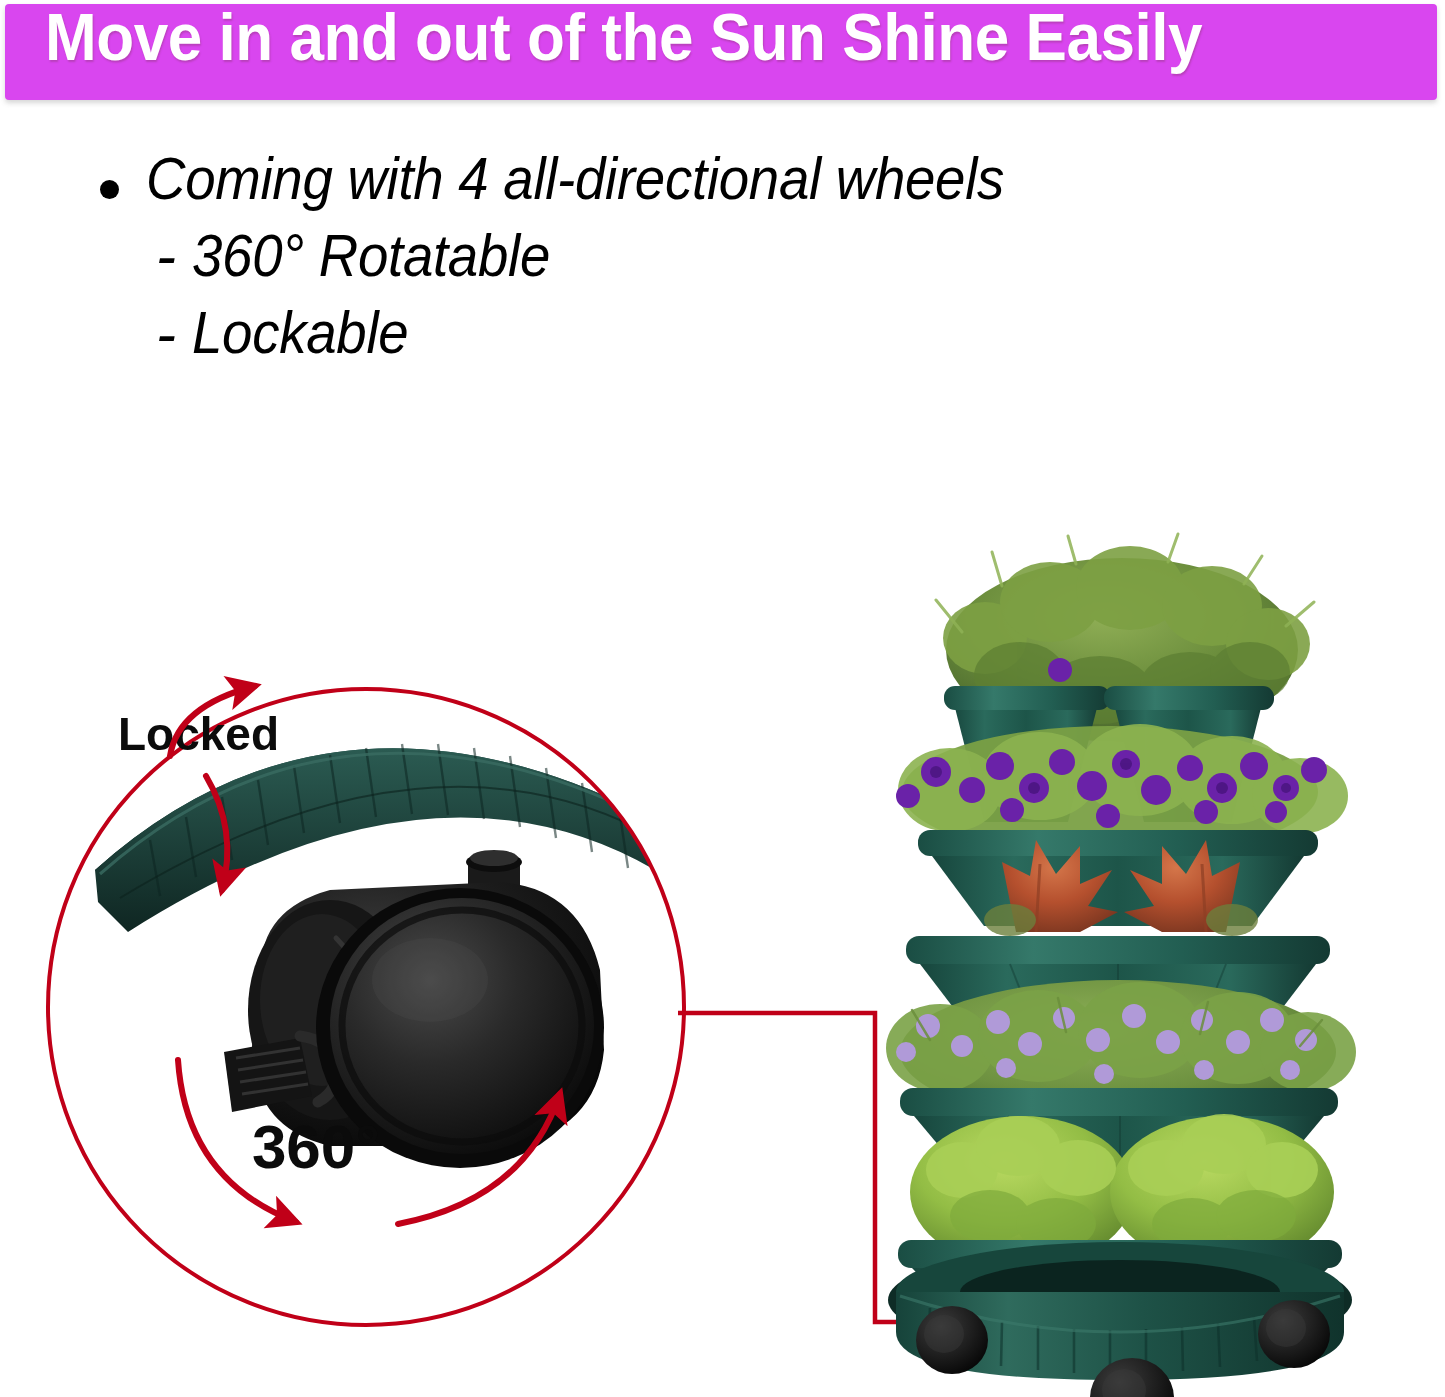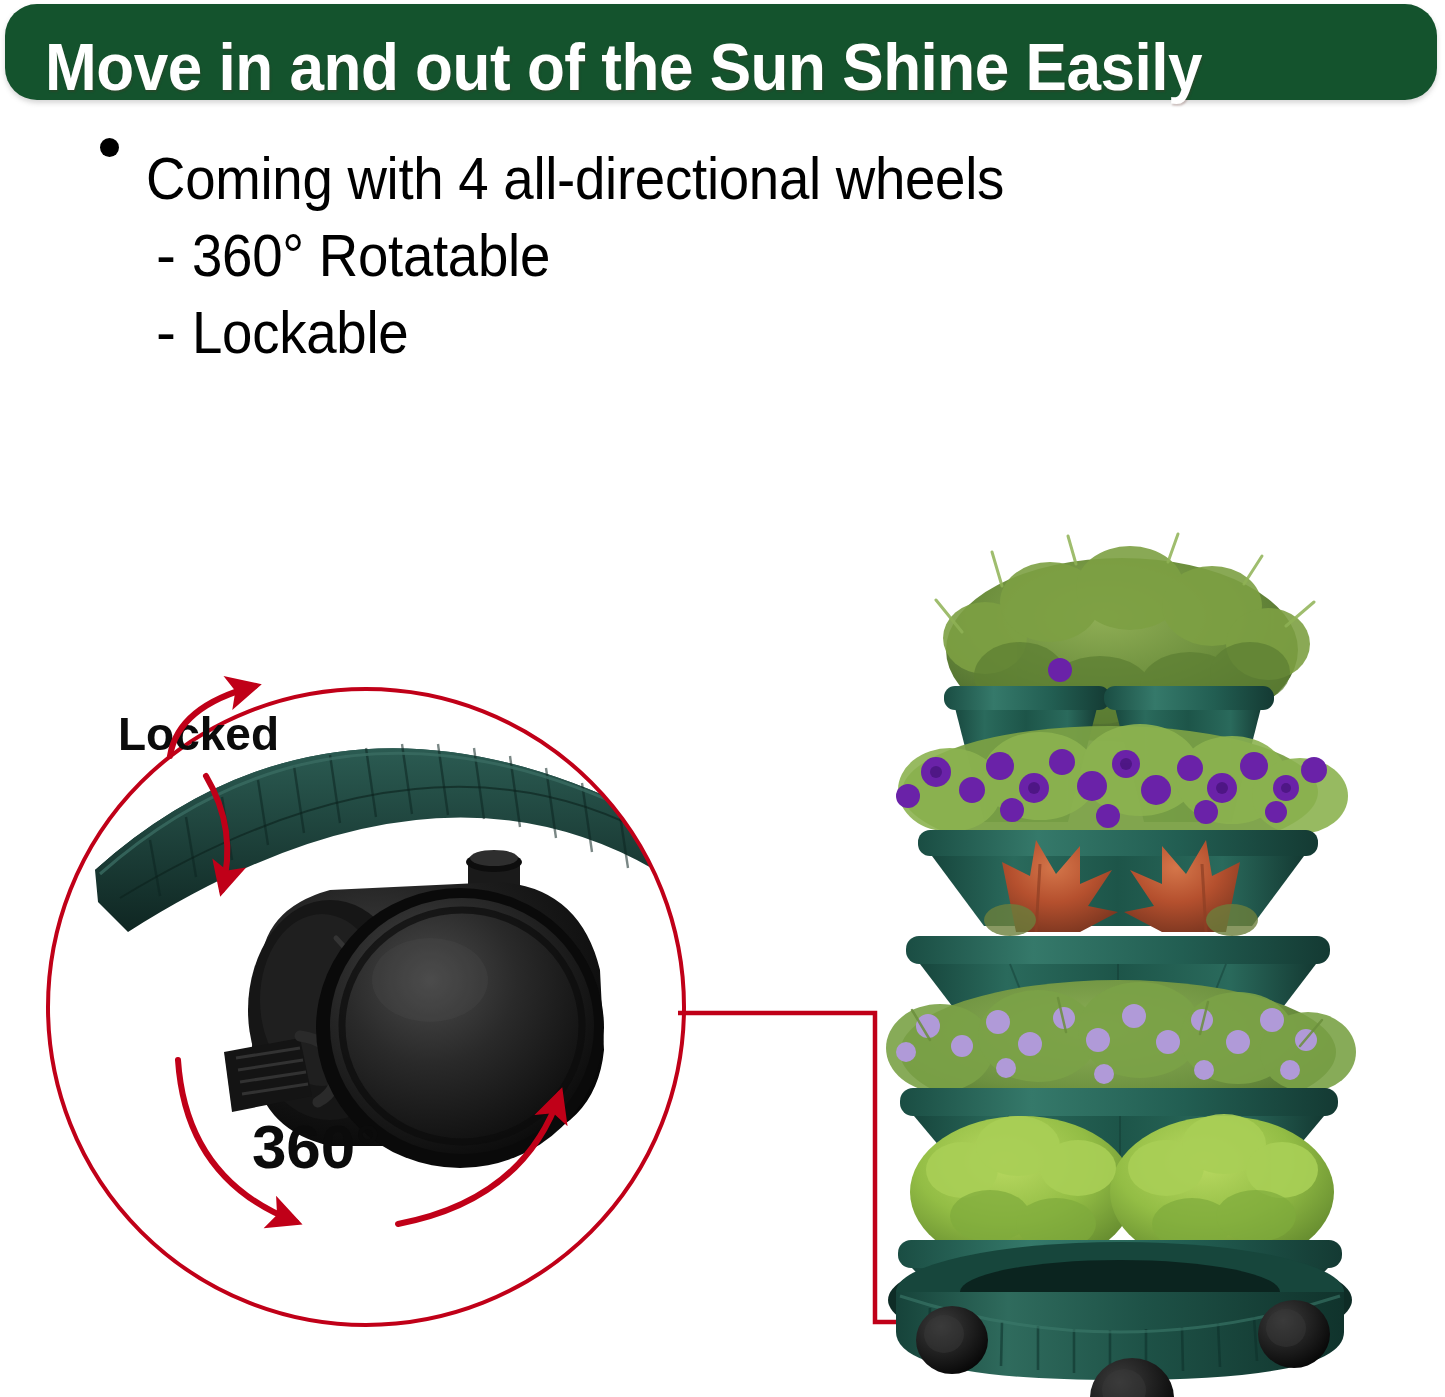--- a/index.html
+++ b/index.html
@@ -16,25 +16,25 @@
     color: #000000;
   }
 
   
   #header-banner {
     position: absolute;
     left: 5px;
     top: 4px;
     width: 1432px;
     height: 96px;
-    background: #14532d;
-    border-radius: 32px;
+    background: #d946ef;
+    border-radius: 4px;
     box-sizing: border-box;
     display: flex;
-    align-items: flex-end;
+    align-items: flex-start;
     box-shadow: 0 3px 5px rgba(120,120,120,0.30);
   }
   #header-title {
     color: #ffffff;
     font-size: 66px;
     font-weight: bold;
     letter-spacing: -0.5px;
     line-height: 1;
     margin-left: 40px;
     white-space: nowrap;
@@ -46,22 +46,23 @@
 
   
   #feature-list {
     position: absolute;
     left: 100px;
     top: 148px;
     width: 1330px;
   }
   .feat-row {
     display: flex;
-    align-items: flex-start;
+    align-items: flex-end;
     line-height: 1.0;
+    font-style: italic;
   }
   .feat-row.lvl0 { margin-bottom: 16px; }
   .feat-row.lvl1 { margin-bottom: 16px; padding-left: 56px; }
 
   .bullet-dot {
     width: 19px;
     height: 19px;
     border-radius: 50%;
     background: #000;
     flex: 0 0 auto;

